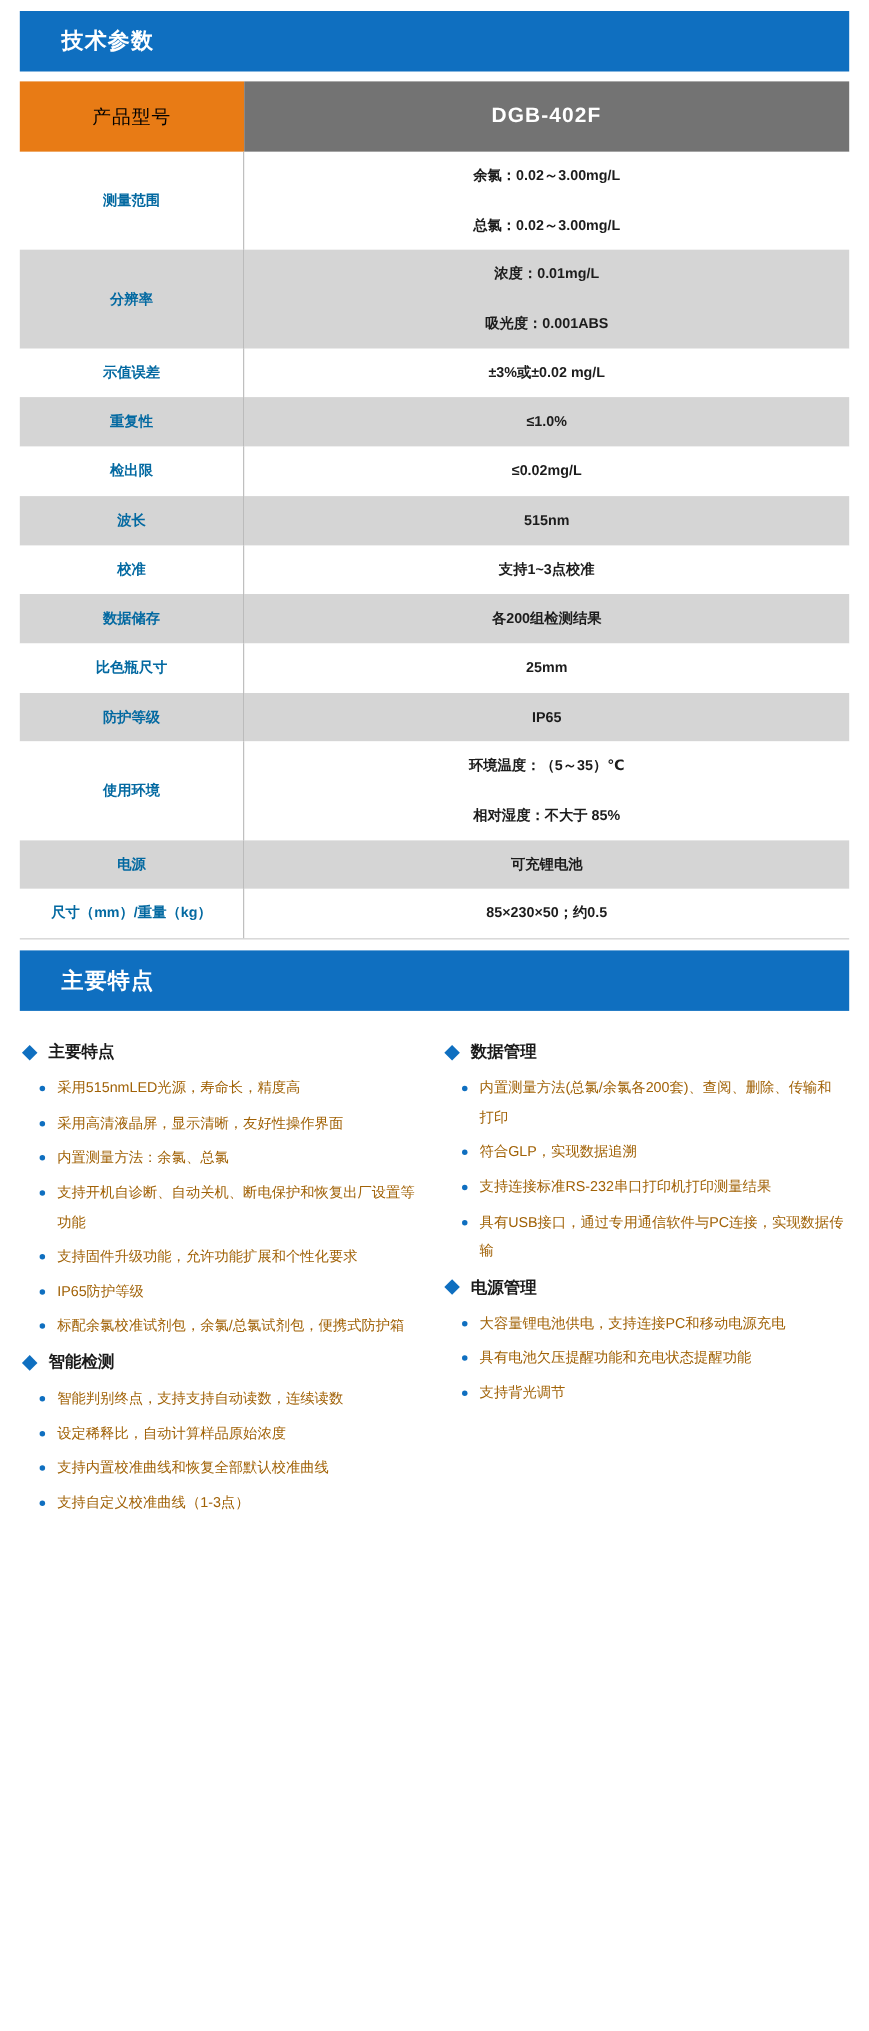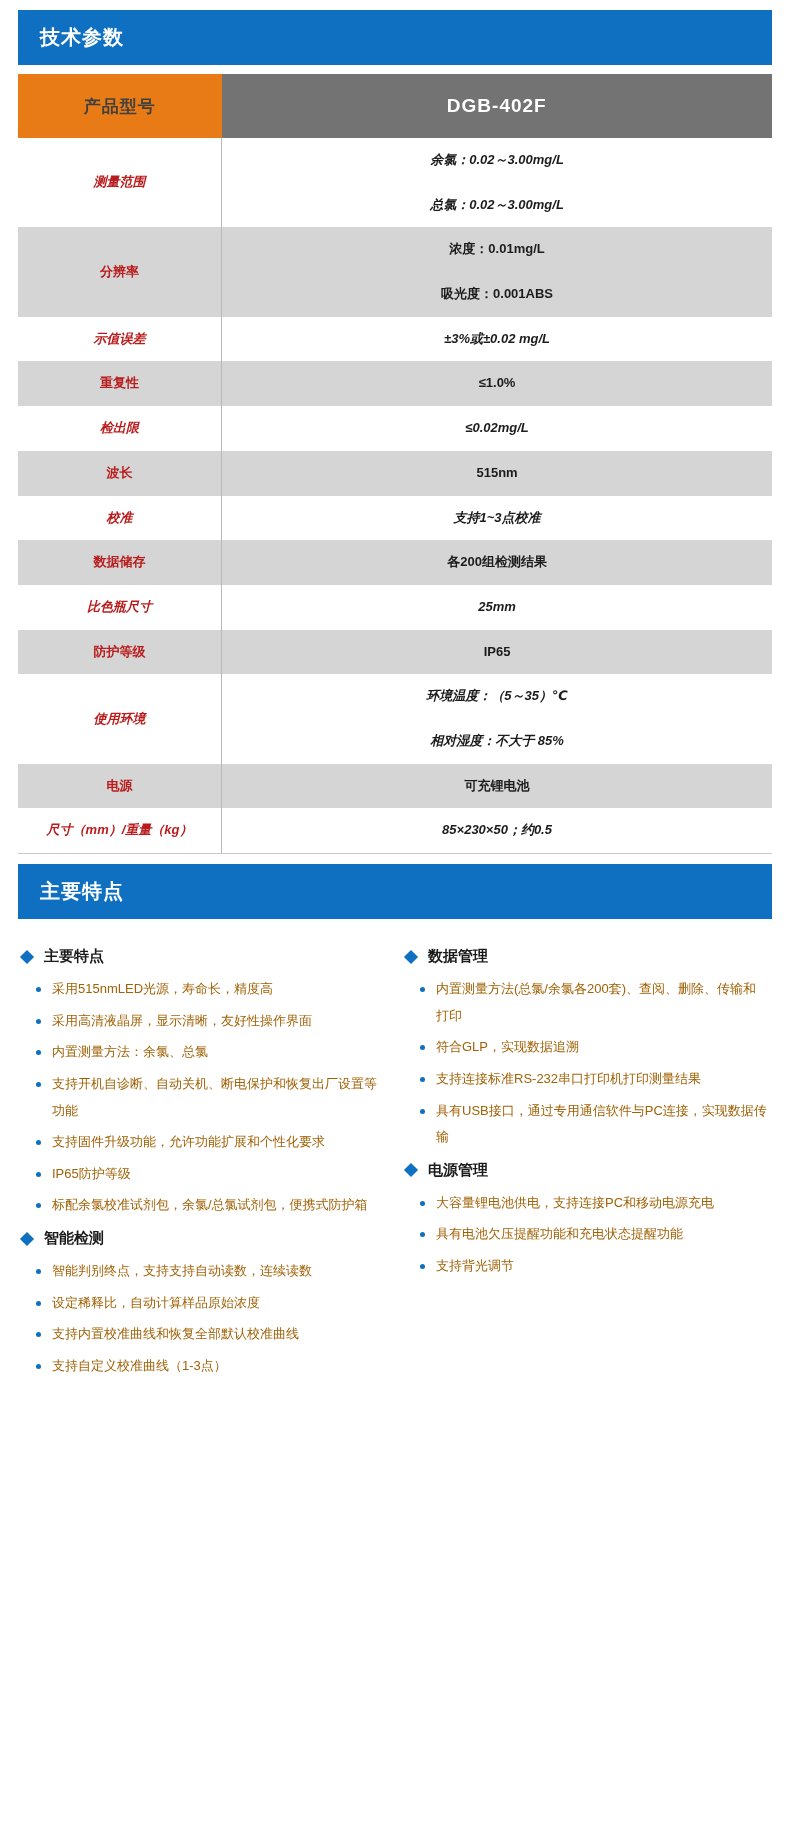--- a/index.html
+++ b/index.html
@@ -19,36 +19,36 @@
     padding: 0 18px;
     background: #ffffff;
   }
   
   .section-bar {
     background: #0f6fc0;
     color: #ffffff;
     font-size: 20px;
     font-weight: bold;
     letter-spacing: 1px;
-    padding: 14px 0 14px 22px;
+    padding: 14px 0 14px 38px;
     margin-top: 10px;
   }
   .section-bar.first { margin-top: 10px; }
   
   table.spec {
     width: 100%;
     border-collapse: collapse;
     margin-top: 9px;
     table-layout: fixed;
   }
   table.spec th.model-label {
     background: #e87b15;
-    color: #404040;
+    color: #000000;
     font-size: 17px;
-    font-weight: bold;
+    font-weight: normal;
     letter-spacing: 1px;
     height: 64px;
     width: 27%;
     border: none;
   }
   table.spec th.model-value {
     background: #737373;
     color: #ffffff;
     font-size: 19px;
     font-weight: bold;
@@ -60,28 +60,28 @@
     border: none;
     font-size: 13px;
     text-align: center;
     vertical-align: middle;
     padding: 10px 6px;
     line-height: 1.9;
   }
   table.spec td.k {
     width: 27%;
     font-weight: bold;
-    color: #b91c1c;
+    color: #0369a1;
     border-right: 1px solid #b9b9b9;
   }
   table.spec td.v {
     font-weight: bold;
     color: #1c1c1c;
   }
-  table.spec tr.odd td { background: #ffffff; font-style: italic; }
+  table.spec tr.odd td { background: #ffffff; }
   table.spec tr.even td { background: #d5d5d5; text-align: center; }
   table.spec td .line { display: block; }
   table.spec td .line + .line { margin-top: 20px; }
   .table-bottom-rule {
     border-bottom: 1px solid #c9c9c9;
     margin-top: 0px;
   }
   
   .features {
     display: flex;

